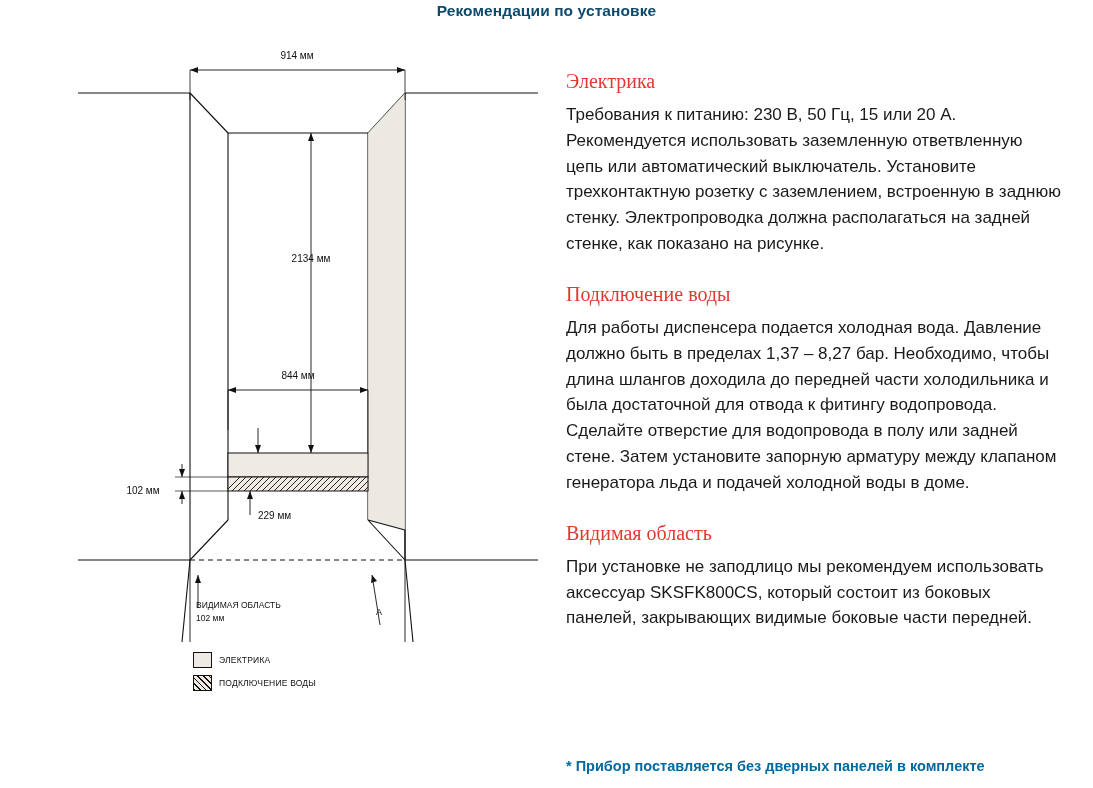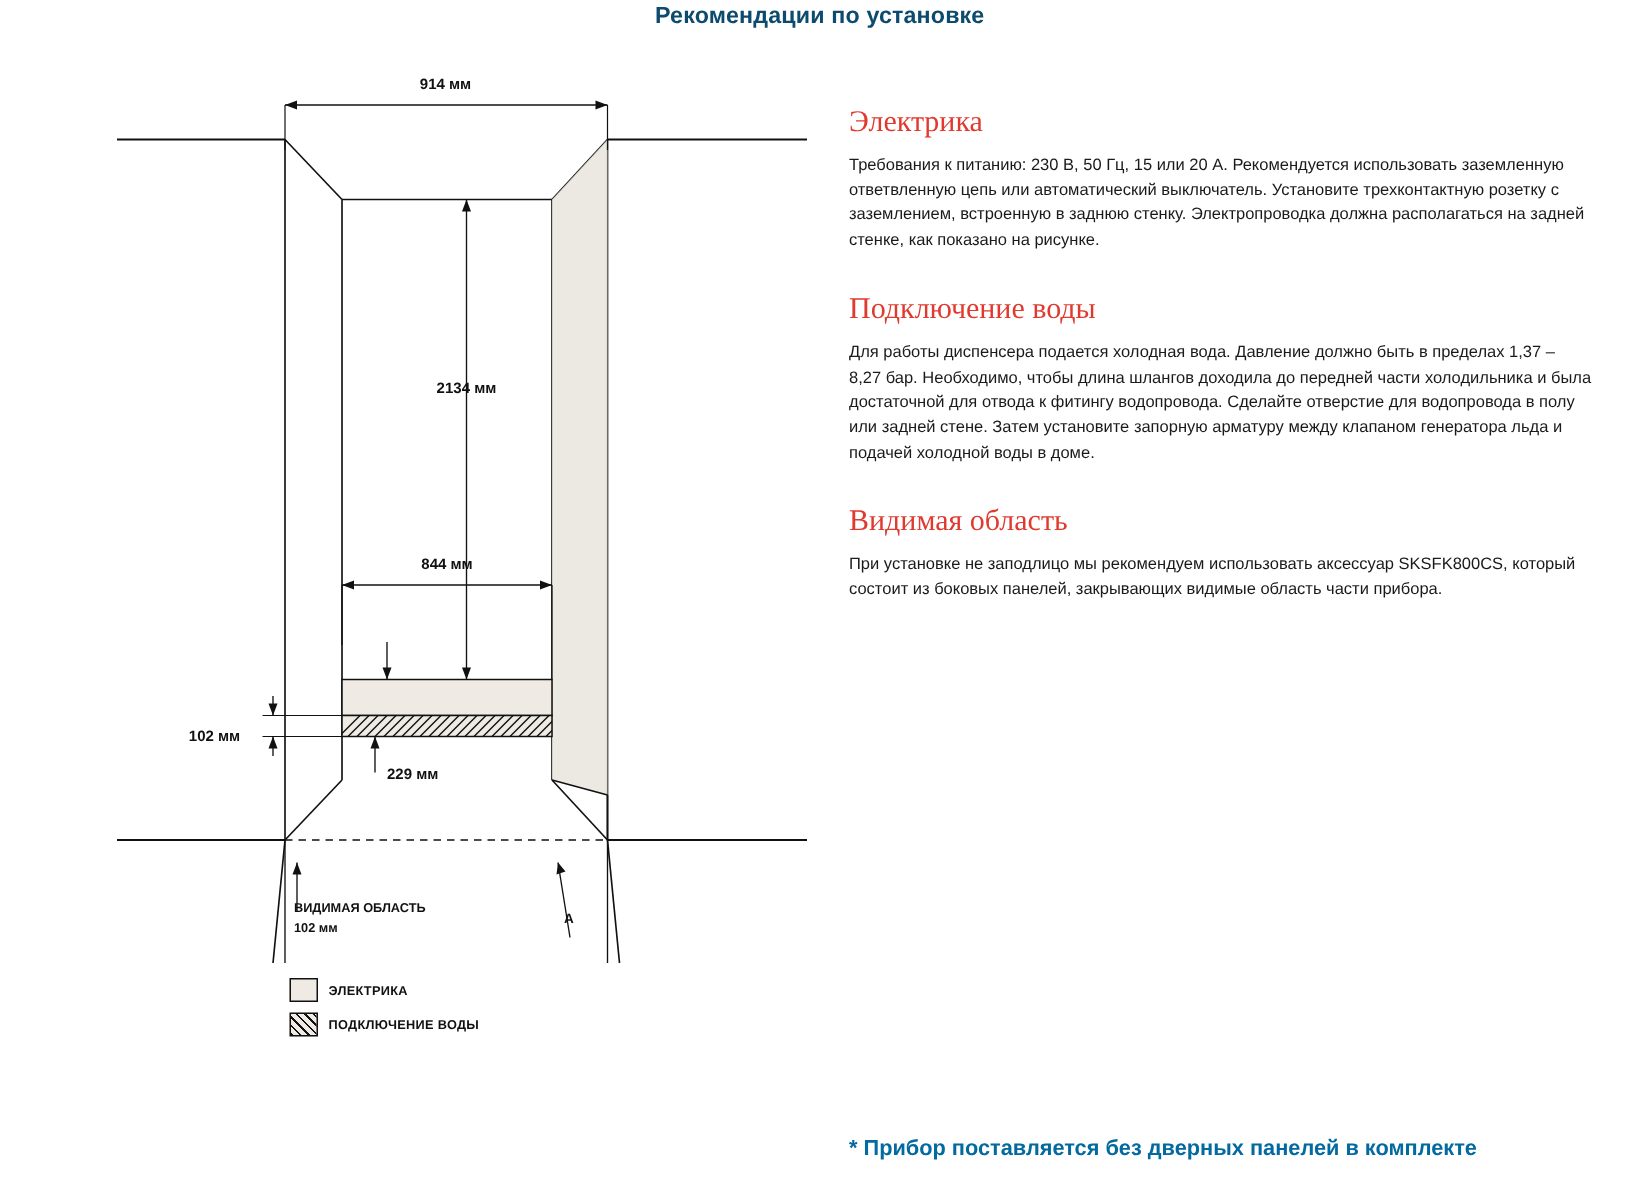--- a/index.html
+++ b/index.html
@@ -31,21 +31,20 @@
     color: #0c4a6e;
     letter-spacing: 0.1px;
   }
   
   .drawing {
     position: absolute;
     left: 0px;
     top: 30px;
     width: 545px;
     height: 720px;
-    font-weight: bold;
   }
   .drawing svg { display: block; }
 
   .legend {
     position: absolute;
     left: 193px;
     top: 622px;
     width: 260px;
   }
   .legend-row {
@@ -82,21 +81,21 @@
   .sec-head {
     font-family: "Liberation Serif", serif;
     font-size: 20px;
     color: #e03a2f;
     margin: 0 0 9px 0;
     font-weight: normal;
   }
   .sec-head.tight { margin-top: 26px; }
   p.body {
     margin: 0 0 14px 0;
-    font-size: 11px;
+    font-size: 17px;
     line-height: 1.52;
     color: #1a1a1a;
   }
   .footnote {
     position: absolute;
     left: 566px;
     top: 758px;
     width: 500px;
     font-size: 14.5px;
     font-weight: bold;
@@ -237,19 +236,19 @@
 
   <div class="textcol">
 
     <h2 class="sec-head">Электрика</h2>
     <p class="body">Требования к питанию: 230 В, 50 Гц, 15 или 20 А. Рекомендуется использовать заземленную ответвленную цепь или автоматический выключатель. Установите трехконтактную розетку с заземлением, встроенную в заднюю стенку. Электропроводка должна располагаться на задней стенке, как показано на рисунке.</p>
 
     <h2 class="sec-head tight">Подключение воды</h2>
     <p class="body">Для работы диспенсера подается холодная вода. Давление должно быть в пределах 1,37 – 8,27 бар. Необходимо, чтобы длина шлангов доходила до передней части холодильника и была достаточной для отвода к фитингу водопровода. Сделайте отверстие для водопровода в полу или задней стене. Затем установите запорную арматуру между клапаном генератора льда и подачей холодной воды в доме.</p>
 
     <h2 class="sec-head tight">Видимая область</h2>
-    <p class="body">При установке не заподлицо мы рекомендуем использовать аксессуар SKSFK800CS, который состоит из боковых панелей, закрывающих видимые область части прибора.</p>
+    <p class="body">При установке не заподлицо мы рекомендуем использовать аксессуар SKSFK800CS, который состоит из боковых панелей, закрывающих видимые боковые части передней.</p>
 
   </div>
 
   <div class="footnote">* Прибор поставляется без дверных панелей в комплекте</div>
 
 </div>
 
 </body></html>

